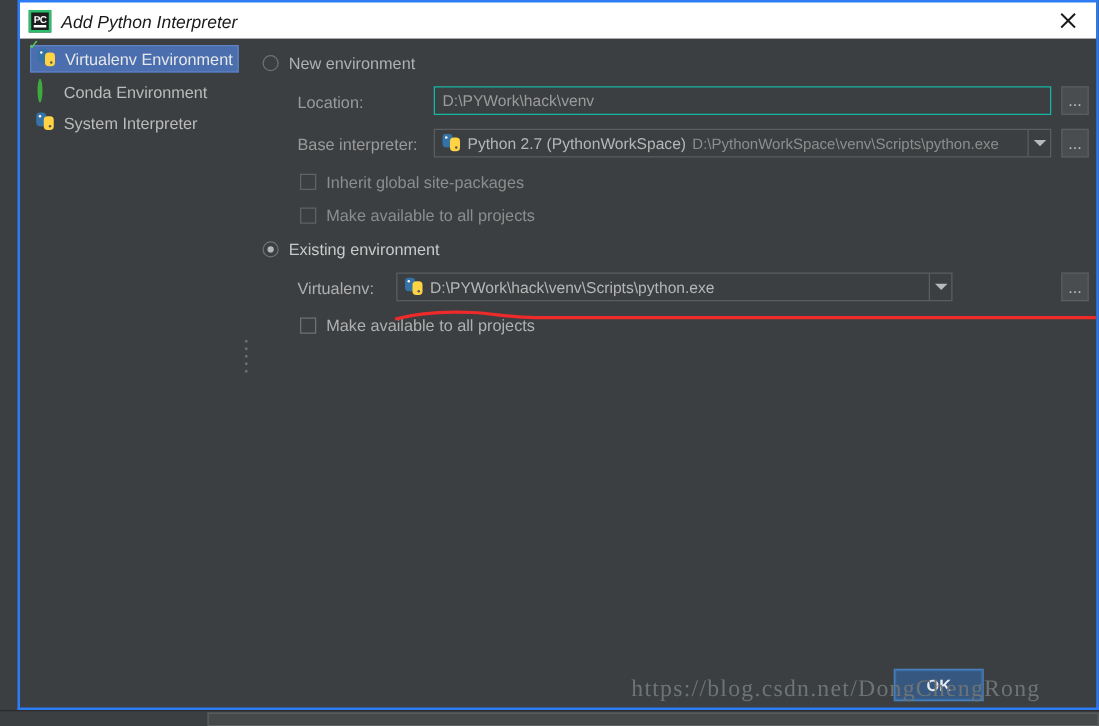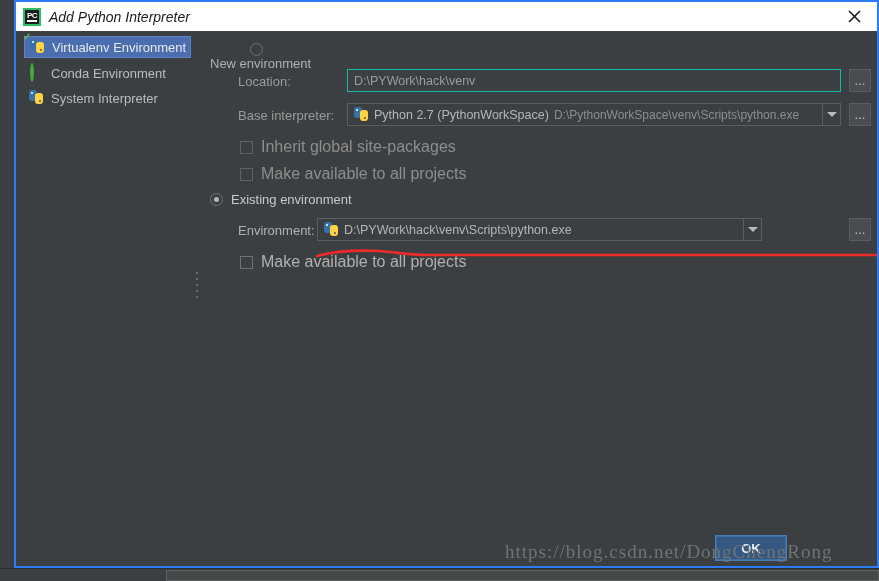--- a/index.html
+++ b/index.html
@@ -231,21 +231,21 @@
     cursor: default;
     line-height: 6px;
   }
 
   .cb-row { position: absolute; display: flex; align-items: center; cursor: default; }
   .cbox {
     width: 13px; height: 13px;
     border: 1px solid #5f6365; background: #3c3f41;
     margin-right: 8px; flex: 0 0 13px;
   }
-  .cb-label { font-size: 16px; color: #8d8d8d; white-space: nowrap; }
+  .cb-label { font-size: 13px; color: #8d8d8d; white-space: nowrap; }
   .cb-row.enabled .cb-label { color: #b0b0b0; }
   .cb-row.enabled .cbox { border-color: #6e7274; }
 
   
   #redline {
     position: absolute;
     left: 300px; top: 246px;
     width: 565px; height: 12px;
     pointer-events: none;
   }
@@ -349,21 +349,21 @@
         <i></i>
           <i></i>
           <i></i>
           <i></i>
           <i></i>
       </div>
     </div>
 
     <div id="pane">
 
-      <div class="radio-row" style="left:6px; top:12px;flex-direction:column;">
+      <div class="radio-row" style="left:6px; top:12px;">
         <span class="radio"></span>
         <span class="radio-label">New environment</span>
       </div>
 
       <div class="field-label" style="left:34px; top:43px;">Location:</div>
       <div class="textfield" style="left:143px; top:38px; width:494px;">D:\PYWork\hack\venv</div>
       <div class="browse" style="left:645px; top:38px;">...</div>
 
       <div class="field-label" style="left:34px; top:77px;">Base interpreter:</div>
       <div class="combo" style="left:143px; top:72px; width:494px;">
@@ -390,21 +390,21 @@
       <div class="cb-row" style="left:36px; top:134px;">
         <span class="cbox"></span>
         <span class="cb-label">Make available to all projects</span>
       </div>
 
       <div class="radio-row active" style="left:6px; top:161px;">
         <span class="radio on"></span>
         <span class="radio-label">Existing environment</span>
       </div>
 
-      <div class="field-label" style="left:34px; top:192px; color:#b0b0b0;">Environment:</div>
+      <div class="field-label" style="left:34px; top:192px; color:#b0b0b0;">Virtualenv:</div>
       <div class="combo" style="left:113px; top:187px; width:445px;">
         <span class="cval">
           <span class="pylogo">
             <span class="pb blue"></span>
               <span class="pb yel"></span>
             <span class="dot1"></span>
               <span class="dot2"></span>
           </span>
           <span>D:\PYWork\hack\venv\Scripts\python.exe</span>
         </span>

